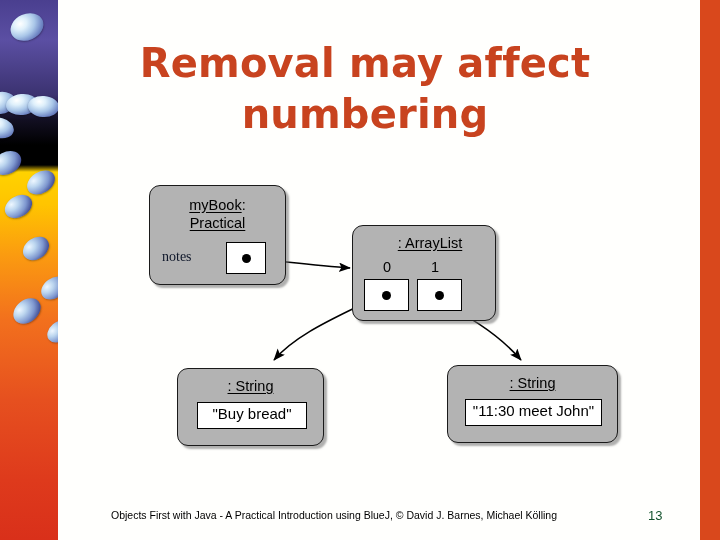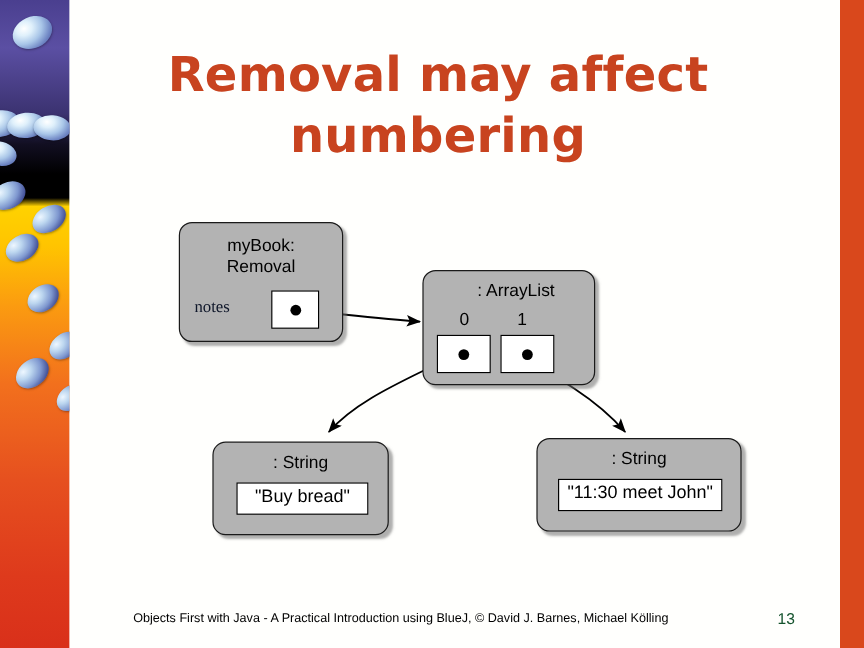--- a/index.html
+++ b/index.html
@@ -113,20 +113,21 @@
   }
   .objtitle {
     text-align: center;
     font-family: "Liberation Sans", sans-serif;
     font-size: 14.5px;
     color: #000000;
     font-weight: 400;
     line-height: 1.22;
   }
   .objtitle .u {
+    text-decoration: underline;
     text-underline-offset: 2px;
   }
 
   .field-label {
     position: absolute;
     font-size: 14px;
     color: #0f172a;
     font-family: Liberation Serif, serif;
   }
   .refbox {
@@ -218,21 +219,21 @@
       <path d="M247,258 C288,262 318,266 350,268" fill="none" stroke="#000" stroke-width="1.5" marker-end="url(#ah)"></path>
 
       <path d="M378,296 C350,312 300,330 274,360" fill="none" stroke="#000" stroke-width="1.5" marker-end="url(#ah)"></path>
 
       <path d="M430,296 C460,312 495,330 521,360" fill="none" stroke="#000" stroke-width="1.5" marker-end="url(#ah)"></path>
     </svg>
 
     <div class="objbox" style="left:149px; top:185px; width:137px; height:100px;">
       <div class="objtitle" style="margin-top:11px;">
         <div><span class="u">myBook</span><span>:</span></div>
-        <div><span class="u">Removal</span></div>
+        <div><span class="u">Practical</span></div>
       </div>
       <div class="field-label" style="left:12px; top:63px;">notes</div>
       <div class="refbox" style="left:76px; top:56px; width:40px; height:32px;">
         <div class="dot" style="left:15px; top:11px;"></div>
       </div>
     </div>
 
     <div class="objbox" style="left:352px; top:225px; width:144px; height:96px;padding-left:12px;">
       <div class="objtitle" style="margin-top:9px;">
         <span class="u">: ArrayList</span>

